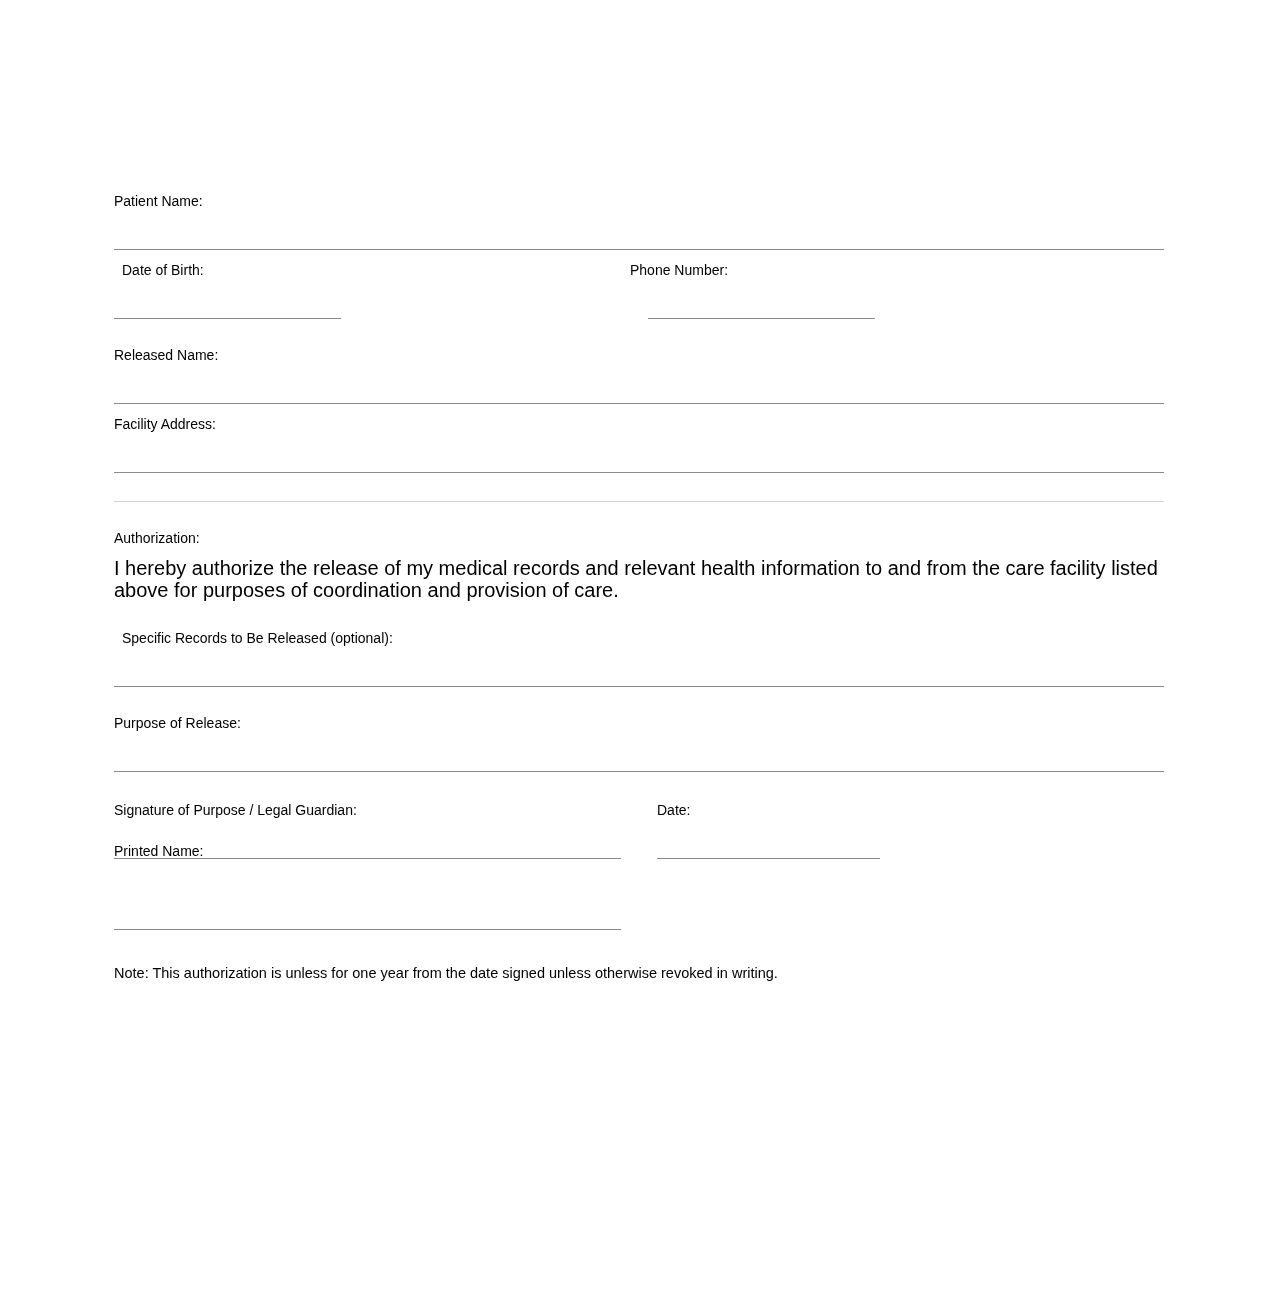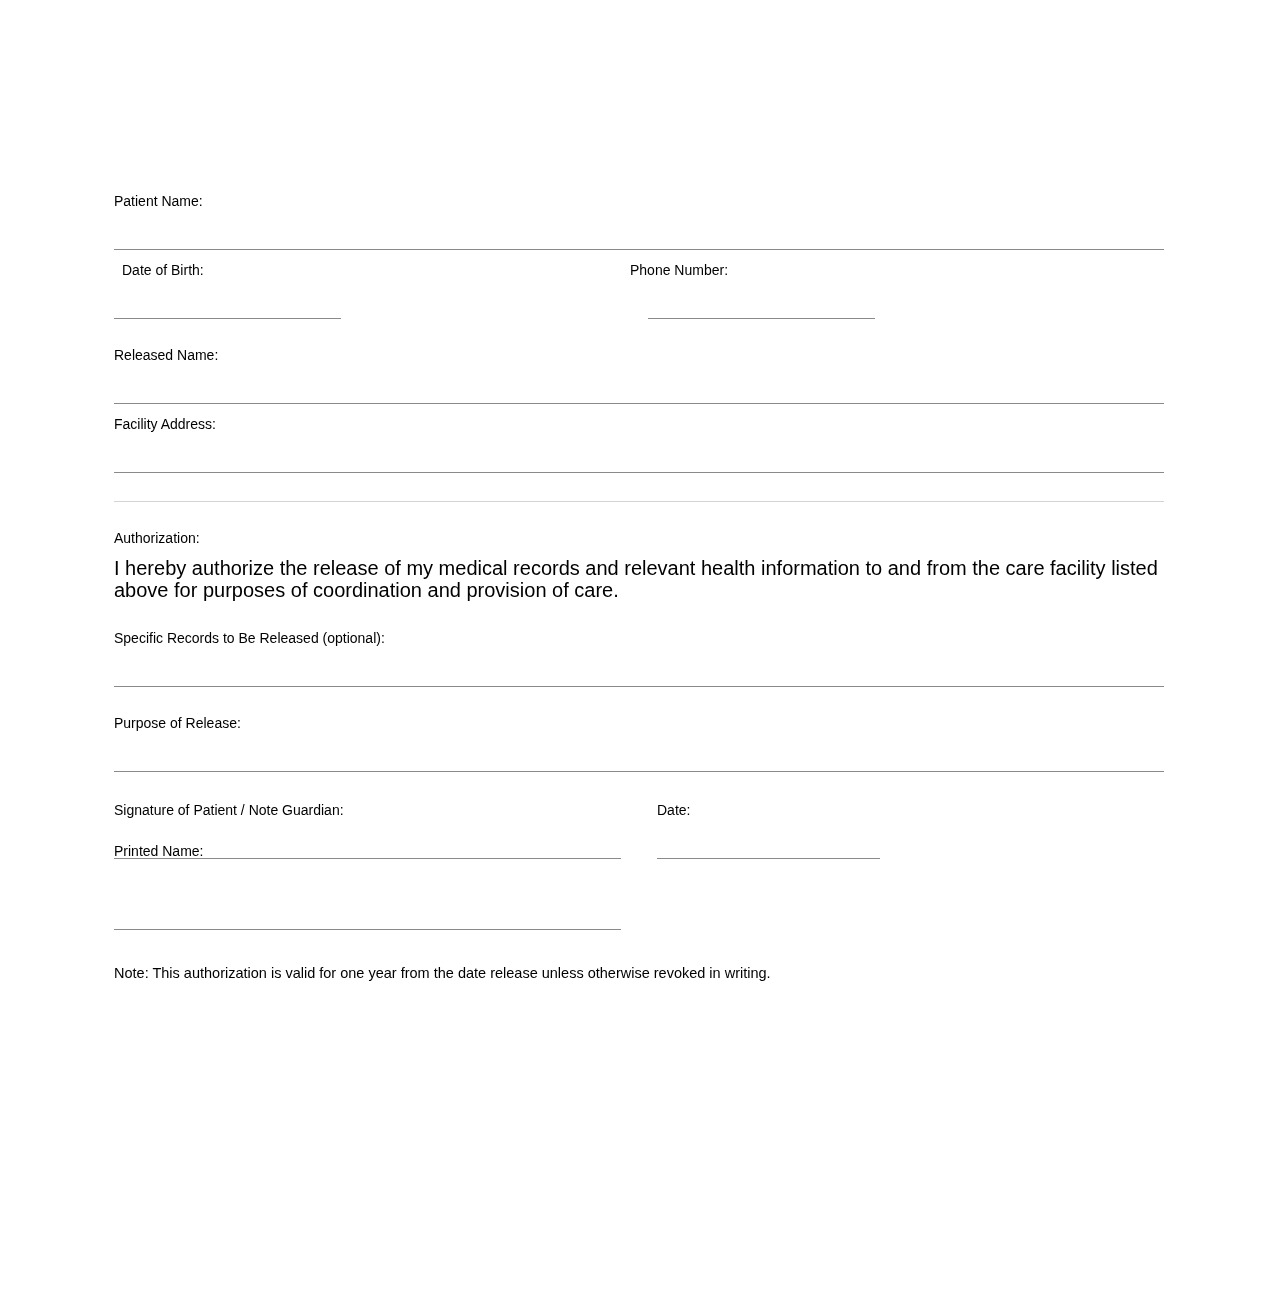--- a/index.html
+++ b/index.html
@@ -40,31 +40,31 @@
   <div class="line" style="left:0;top:403px;width:1050px"></div>
 
   <div class="label" style="left:0;top:414px">Facility Address:</div>
   <div class="line" style="left:0;top:472px;width:1050px"></div>
 
   <div class="sep" style="left:0;top:501px;width:1050px"></div>
 
   <div class="label" style="left:0;top:528px">Authorization:</div>
   <div class="para" style="left:0;top:557px">I hereby authorize the release of my medical records and relevant health information to and from the care facility listed above for purposes of coordination and provision of care.</div>
 
-  <div class="label" style="left:0;top:628px">Specific Records to Be Released (optional):</div>
+  <div class="label" style="left:8px;top:628px">Specific Records to Be Released (optional):</div>
   <div class="line" style="left:0;top:686px;width:1050px"></div>
 
   <div class="label" style="left:0;top:713px">Purpose of Release:</div>
   <div class="line" style="left:0;top:771px;width:1050px"></div>
 
-  <div class="label" style="left:0;top:800px">Signature of Patient / Note Guardian:</div>
+  <div class="label" style="left:0;top:800px">Signature of Purpose / Legal Guardian:</div>
   <div class="line" style="left:0;top:858px;width:507px"></div>
 
   <div class="label" style="left:543px;top:800px">Date:</div>
   <div class="line" style="left:543px;top:858px;width:223px"></div>
 
   <div class="label" style="left:0;top:841px">Printed Name:</div>
   <div class="line" style="left:0;top:929px;width:507px"></div>
 
   <div class="note" style="left:0;top:963px">
-    <b>Note:</b><span> This authorization is valid for one year from the date release unless otherwise revoked in writing.</span>
+    <b>Note:</b><span> This authorization is unless for one year from the date signed unless otherwise revoked in writing.</span>
   </div>
 </div>
 
 </body></html>

